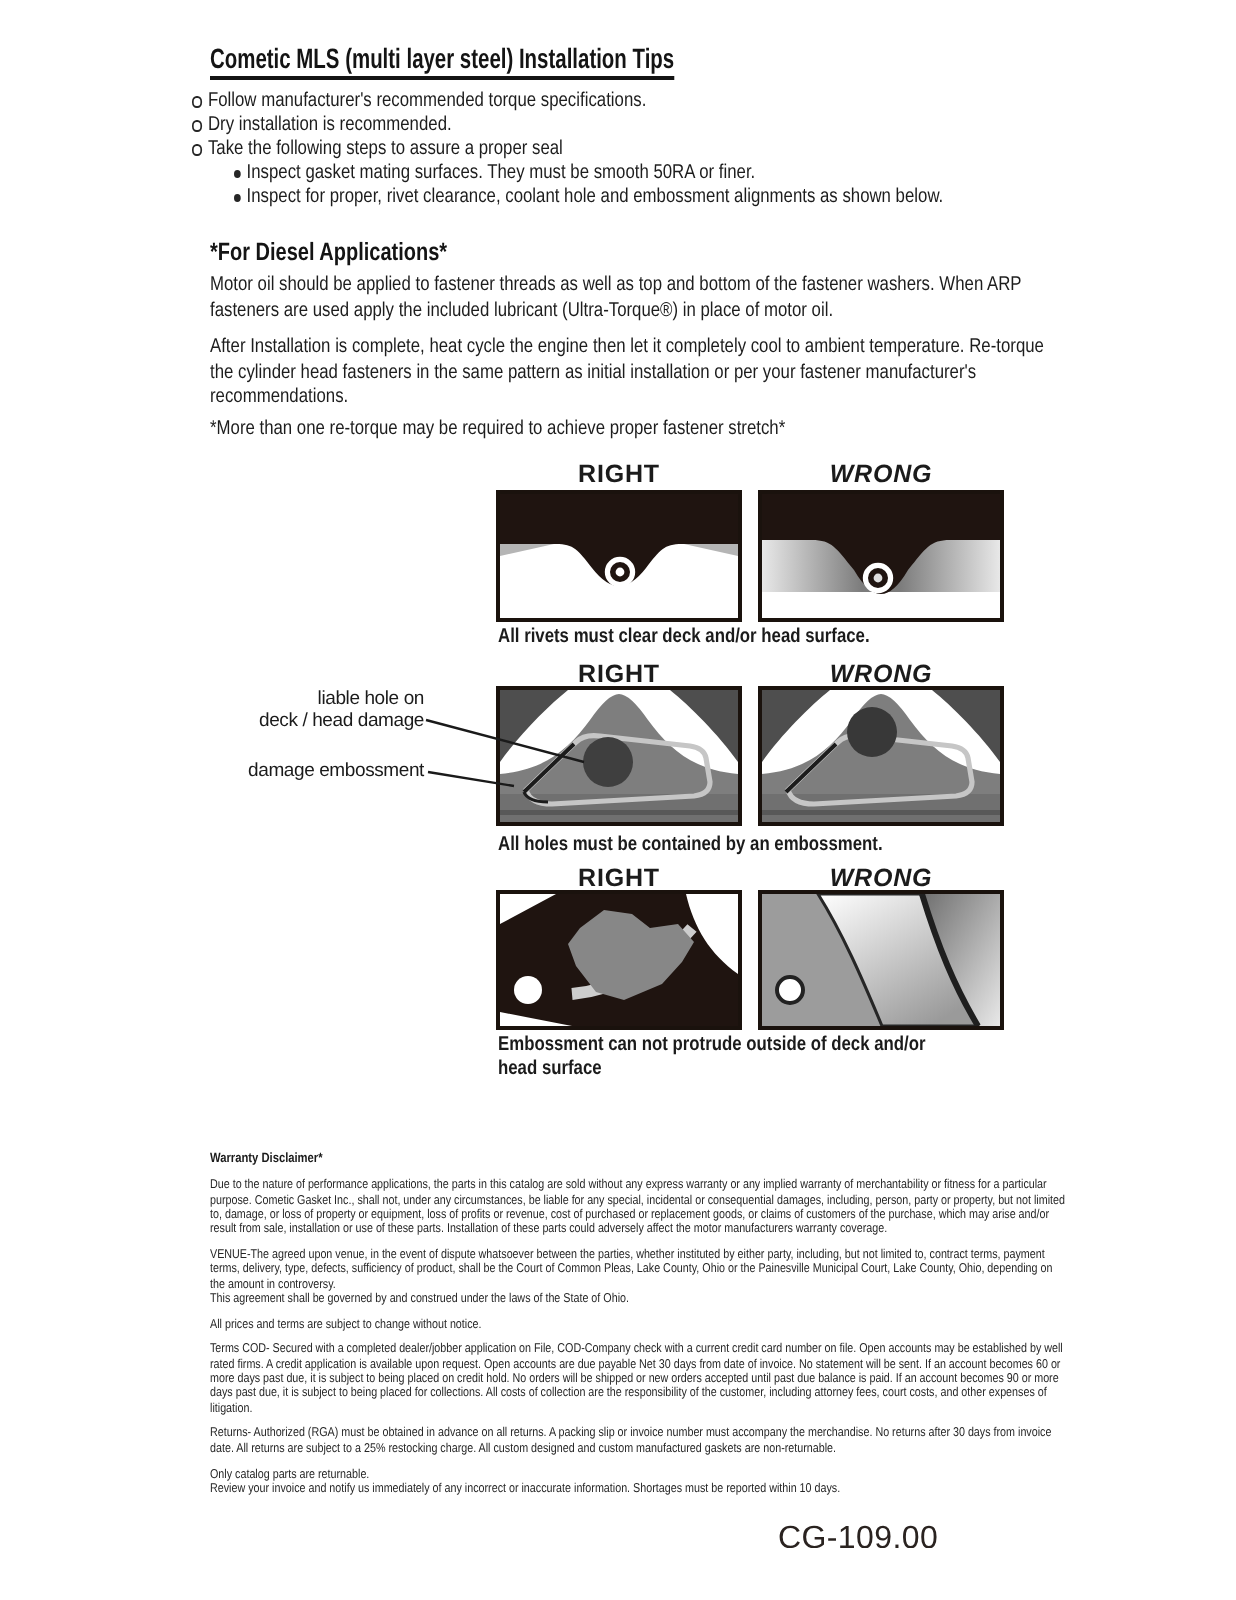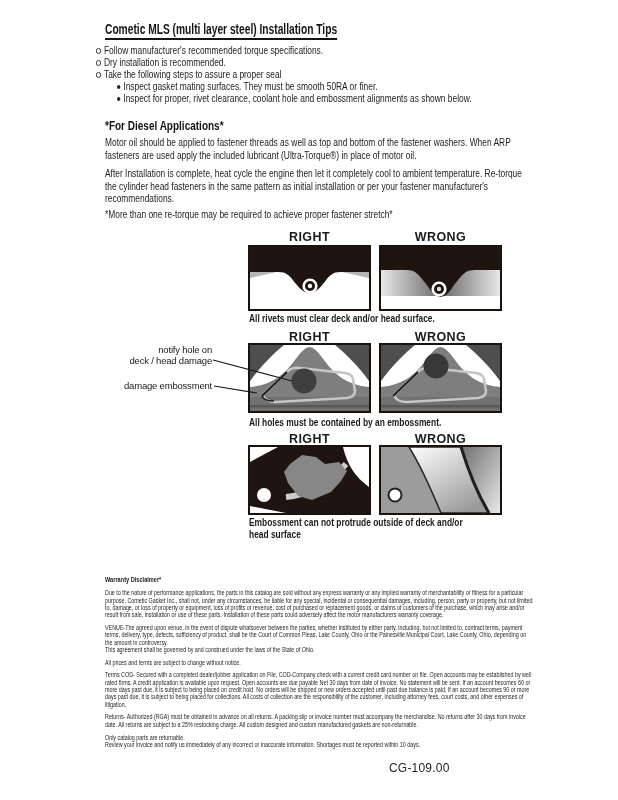--- a/index.html
+++ b/index.html
@@ -26,42 +26,42 @@
   .diesel-heading {
     position:absolute; left:105px; top:119px; font-size:12.5px; font-weight:bold; white-space:nowrap;
     transform:scaleX(0.80); transform-origin:0 0; color:#141414;
   }
   .dp { position:absolute; left:105px; width:505px; font-size:10px; line-height:12.5px; margin:0; }
   .dp1 { top:137px; } .dp2 { top:168px; } .dp3 { top:209px; }
 
   .figure { position:absolute; left:248px; width:256px; height:105px; }
   .fig1 { top:230px; } .fig2 { top:330px; } .fig3 { top:432px; }
   .fig-label { position:absolute; top:0; width:123px; text-align:center; font-size:12.5px; font-weight:bold; letter-spacing:0.4px; color:#1b1b1b; }
-  .fig-label.right { left:0; } .fig-label.wrong { left:131px; }
+  .fig-label.right { left:0; } .fig-label.wrong { left:131px;font-style:italic; }
   .figbox { position:absolute; width:123px; background:#fff; border:2px solid #1a120d; box-sizing:border-box; }
   .figbox.l { left:0; } .figbox.r { left:131px; }
   .fig1 .figbox { top:15px; height:66px; }
   .fig2 .figbox { top:13px; height:70px; }
   .fig3 .figbox { top:13px; height:70px; }
   .figcap { position:absolute; left:1px; font-size:10px; font-weight:bold; line-height:11.5px; color:#1b1b1b; margin:0; }
   .fig1 .figcap { top:83px; width:300px; }
   .fig2 .figcap { top:87px; width:300px; }
   .fig3 .figcap { top:85px; width:260px; }
 
   .ann { position:absolute; left:100px; width:112px; text-align:right; font-size:9.5px; line-height:10.5px; letter-spacing:-0.2px; color:#1b1b1b; }
   .ann-coolant { top:345px; }
   .ann-emboss  { top:381px; }
   .leader-svg { position:absolute; left:205px; top:352px; }
 
   .warranty { position:absolute; left:105px; top:576px; width:510px; font-size:6.4px; line-height:7.3px; color:#262626; }
   .warranty h3 { font-size:6.7px; font-weight:bold; margin:0 0 6px 0; color:#1b1b1b; }
   .warranty p { margin:0 0 5.5px 0; }
   .warranty p.tight { margin:0; }
 
-  .page-number { position:absolute; left:389px; top:761px; font-size:12px; letter-spacing:0.2px; color:#2a2320; }
+  .page-number { position:absolute; left:389px; top:761px; font-size:16px; letter-spacing:0.2px; color:#2a2320; }
 </style>
 </head>
 <body>
 
 <div class="page">
 
   <div class="doc-title">Cometic MLS (multi layer steel) Installation Tips</div>
 
   <div class="tips tx">
     <div class="tip-row">
@@ -147,21 +147,21 @@
         <rect x="0" y="60" width="119" height="2.5" fill="#585858"></rect>
         <path d="M13,50 L38,26 Q42,22 50,23 L95,28 Q102,29 103,34 L105,46 Q105,52 97,53 L26,57 Q15,57 13,50 Z" fill="none" stroke="#c6c6c6" stroke-width="2.6"></path>
         <path d="M12,51 L37,27" stroke="#1c1c1c" stroke-width="2" fill="none"></path>
         <circle cx="55" cy="21" r="12.5" fill="#383838"></circle>
       </svg>
     </div>
     <p class="figcap tx">All holes must be contained by an embossment.</p>
   </div>
 
   <div class="ann ann-coolant">
-    <div>notify hole on</div>
+    <div>liable hole on</div>
     <div>deck / head damage</div>
   </div>
   <div class="ann ann-emboss">damage embossment</div>
   <svg class="leader-svg" width="100" height="50" viewBox="0 0 100 50" aria-hidden="true">
     <line x1="8" y1="8" x2="87" y2="29" stroke="#1a1a1a" stroke-width="1.2"></line>
     <line x1="9" y1="34" x2="52" y2="41" stroke="#1a1a1a" stroke-width="1.2"></line>
   </svg>
 
   <div class="figure fig3">
     <div class="fig-label right">RIGHT</div>

